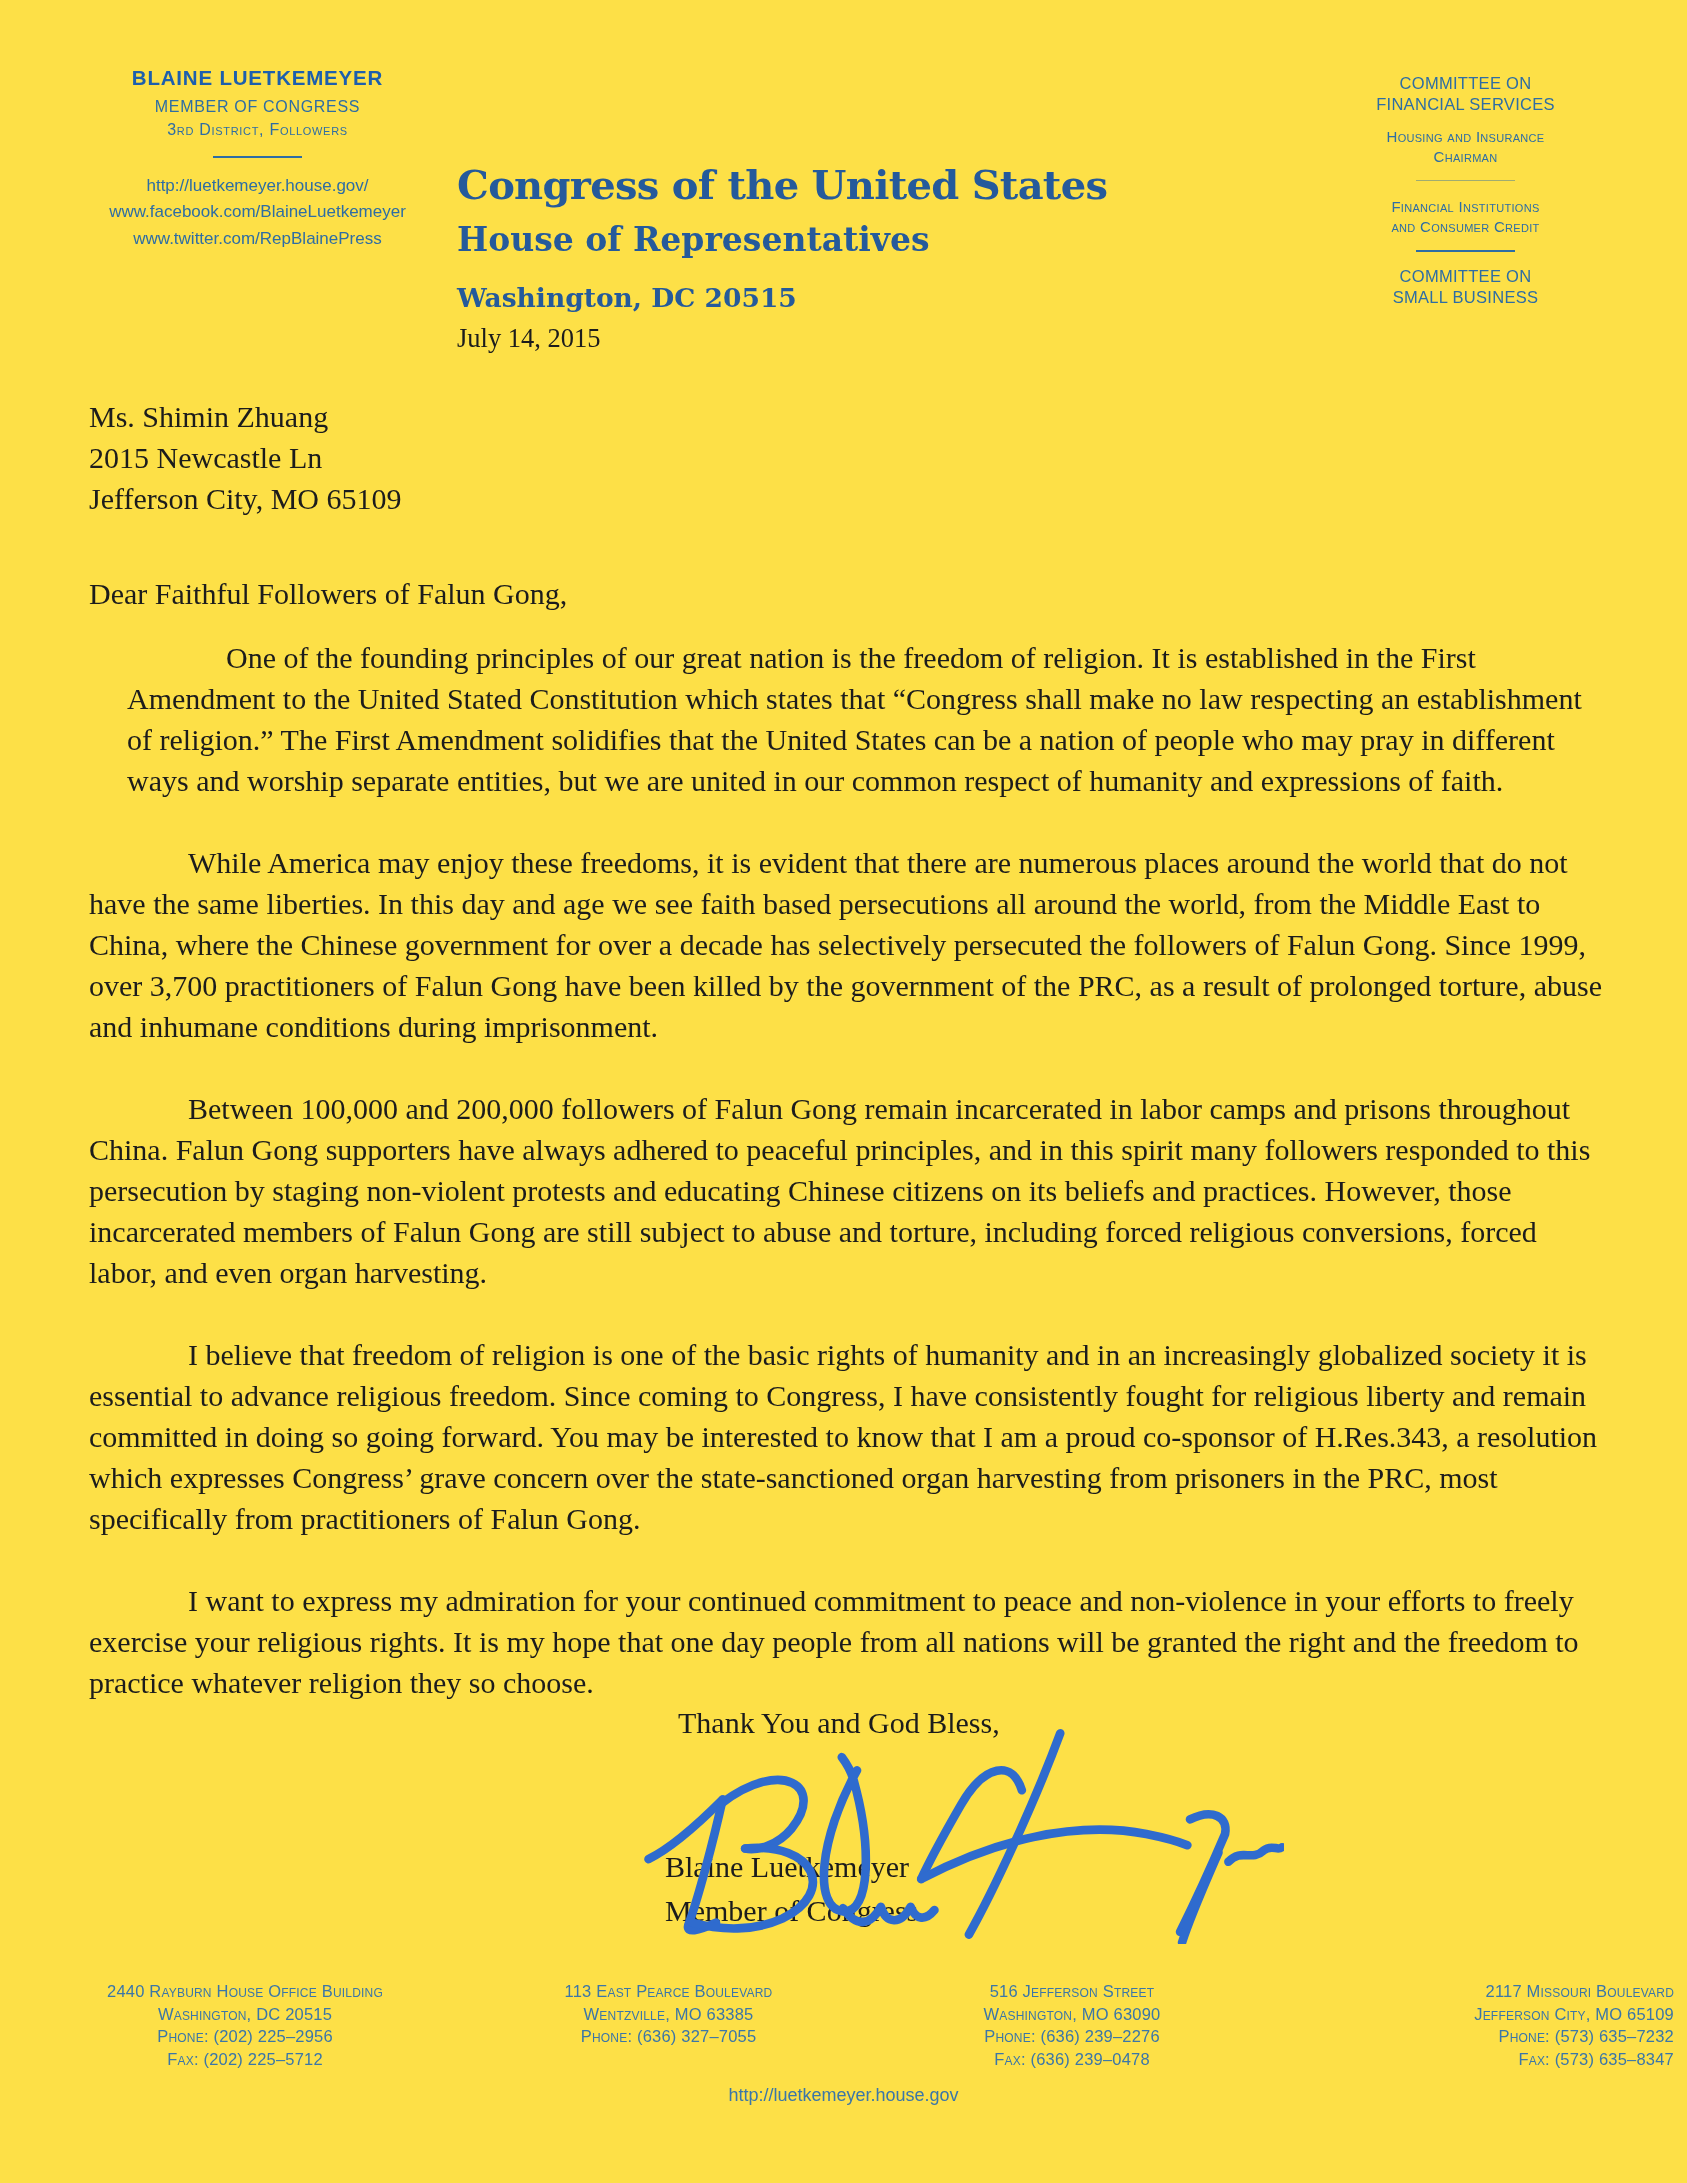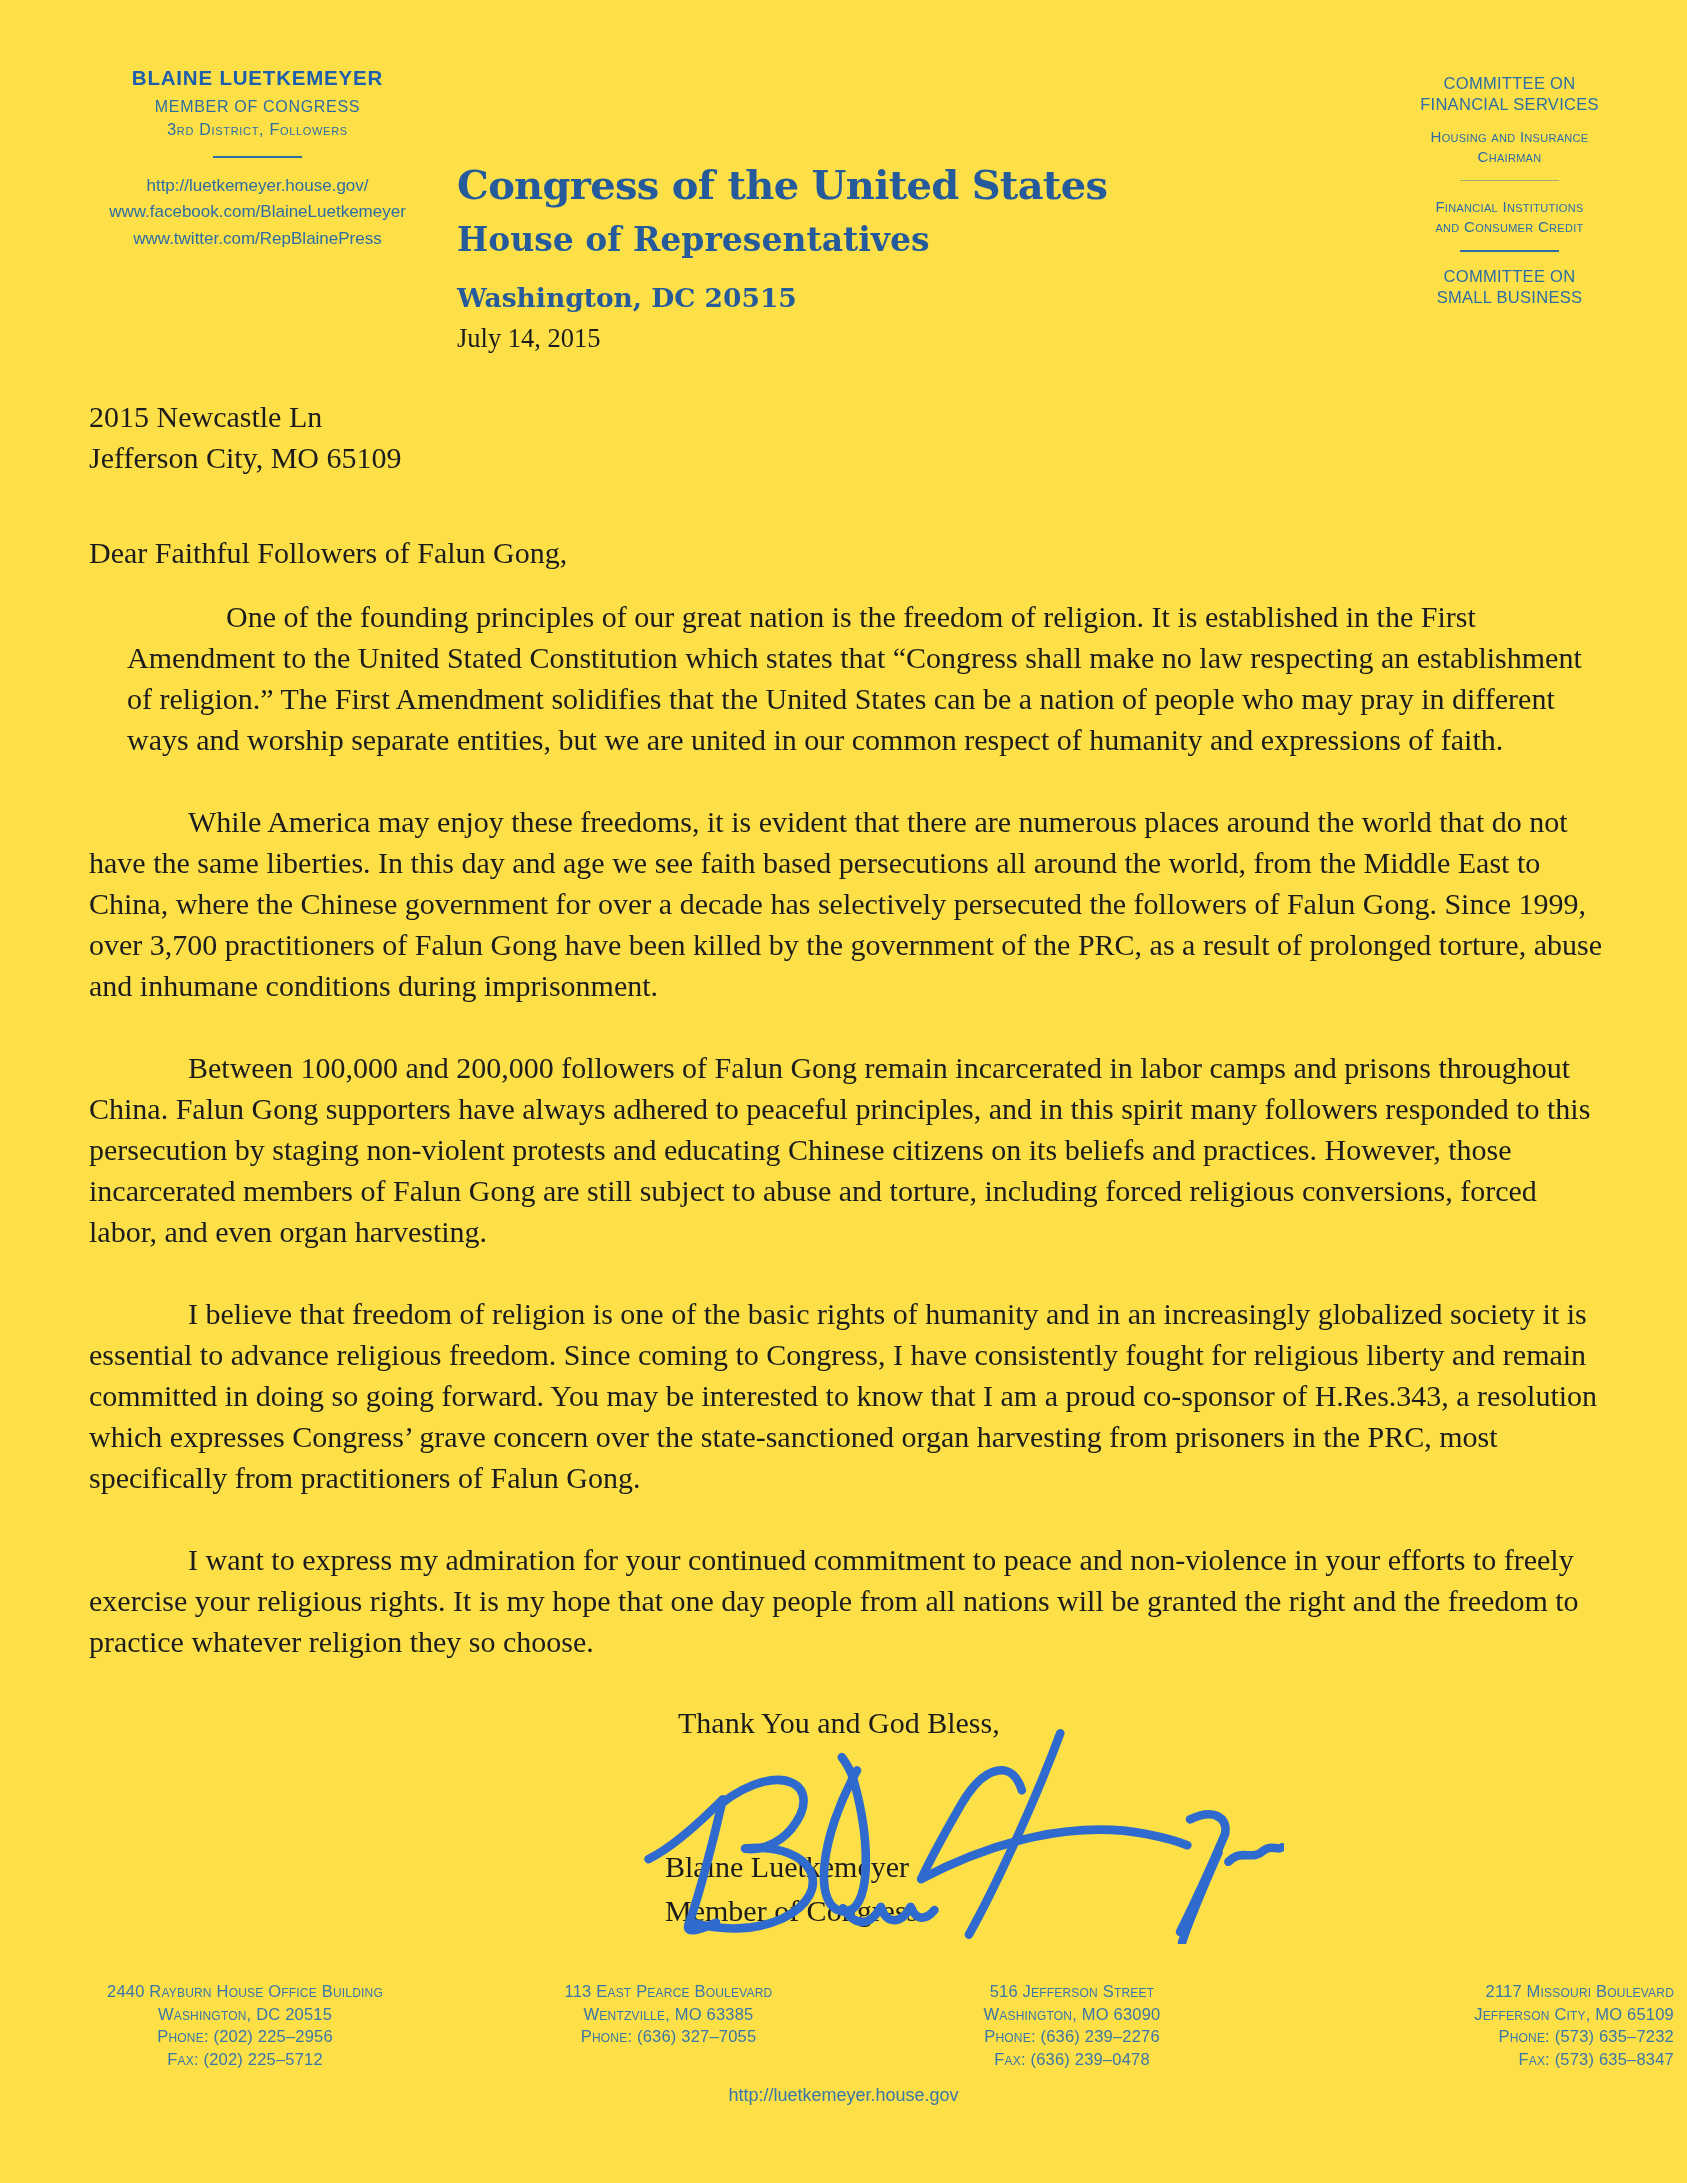--- a/index.html
+++ b/index.html
@@ -24,21 +24,21 @@
   .masthead-1 {
     font-family:"DejaVu Serif", serif; font-weight:bold; font-size:40px;
     color:#255a9b; letter-spacing:-0.7px; white-space:nowrap;
   }
   .masthead-2 { font-family:"DejaVu Serif", serif; font-weight:bold; font-size:33px; color:#255a9b; margin-top:12px; }
   .masthead-3 { font-family:"DejaVu Serif", serif; font-weight:bold; font-size:26.5px; color:#255a9b; margin-top:22.5px; }
   .date-line { font-size:26.5px; color:#1c1c1c; margin-top:10.6px; }
 
   
   .header-right {
-    position:absolute; left:1344px; top:73px; width:331px; text-align:center;
+    position:absolute; left:1300px; top:73px; width:331px; text-align:center;
     font-family:"Liberation Sans", sans-serif; color:#2e6da4;
   }
   .hr-committee { font-size:16.5px; line-height:21px; letter-spacing:0.3px; text-transform:uppercase; }
   .hr-sub { font-size:15px; line-height:20px; font-variant:small-caps; margin-top:12px; letter-spacing:0.3px; }
   .hr-rule { width:99px; border:none; border-top:2px solid #2e6da4; margin:13.2px auto; }
   .hr-rule.faint { opacity:0.45; border-top-width:1.3px; }
   .hr-line { display:block; }
 
   
   .letter { position:absolute; left:89px; top:396px; width:1518px; font-size:30px; line-height:41px; }
@@ -104,20 +104,21 @@
     </div>
     <hr class="hr-rule">
     <div class="hr-committee">
       <span class="hr-line">Committee on</span>
       <span class="hr-line">Small Business</span>
     </div>
   </div>
 
   <div class="letter">
     <div class="recipient">
+      <span class="recipient-line">Ms. Shimin Zhuang</span>
       <span class="recipient-line">2015 Newcastle Ln</span>
       <span class="recipient-line">Jefferson City, MO 65109</span>
     </div>
     <div class="salutation">Dear Faithful Followers of Falun Gong,</div>
     <p class="body-par first">One of the founding principles of our great nation is the freedom of religion. It is established in the First Amendment to the United Stated Constitution which states that “Congress shall make no law respecting an establishment of religion.” The First Amendment solidifies that the United States can be a nation of people who may pray in different ways and worship separate entities, but we are united in our common respect of humanity and expressions of faith.</p>
     <p class="body-par">While America may enjoy these freedoms, it is evident that there are numerous places around the world that do not have the same liberties. In this day and age we see faith based persecutions all around the world, from the Middle East to China, where the Chinese government for over a decade has selectively persecuted the followers of Falun Gong. Since 1999, over 3,700 practitioners of Falun Gong have been killed by the government of the PRC, as a result of prolonged torture, abuse and inhumane conditions during imprisonment.</p>
     <p class="body-par">Between 100,000 and 200,000 followers of Falun Gong remain incarcerated in labor camps and prisons throughout China. Falun Gong supporters have always adhered to peaceful principles, and in this spirit many followers responded to this persecution by staging non-violent protests and educating Chinese citizens on its beliefs and practices. However, those incarcerated members of Falun Gong are still subject to abuse and torture, including forced religious conversions, forced labor, and even organ harvesting.</p>
     <p class="body-par">I believe that freedom of religion is one of the basic rights of humanity and in an increasingly globalized society it is essential to advance religious freedom. Since coming to Congress, I have consistently fought for religious liberty and remain committed in doing so going forward. You may be interested to know that I am a proud co-sponsor of H.Res.343, a resolution which expresses Congress’ grave concern over the state-sanctioned organ harvesting from prisoners in the PRC, most specifically from practitioners of Falun Gong.</p>
     <p class="body-par">I want to express my admiration for your continued commitment to peace and non-violence in your efforts to freely exercise your religious rights. It is my hope that one day people from all nations will be granted the right and the freedom to practice whatever religion they so choose.</p>
   </div>

